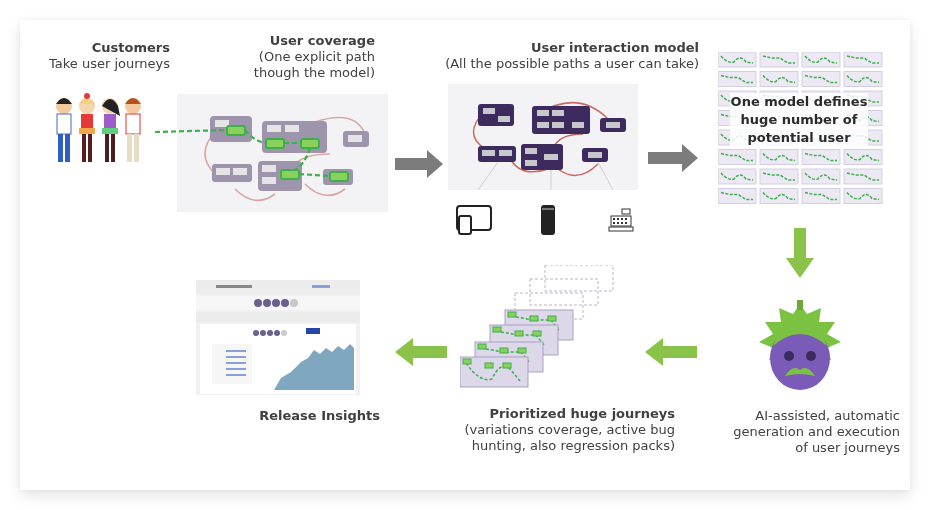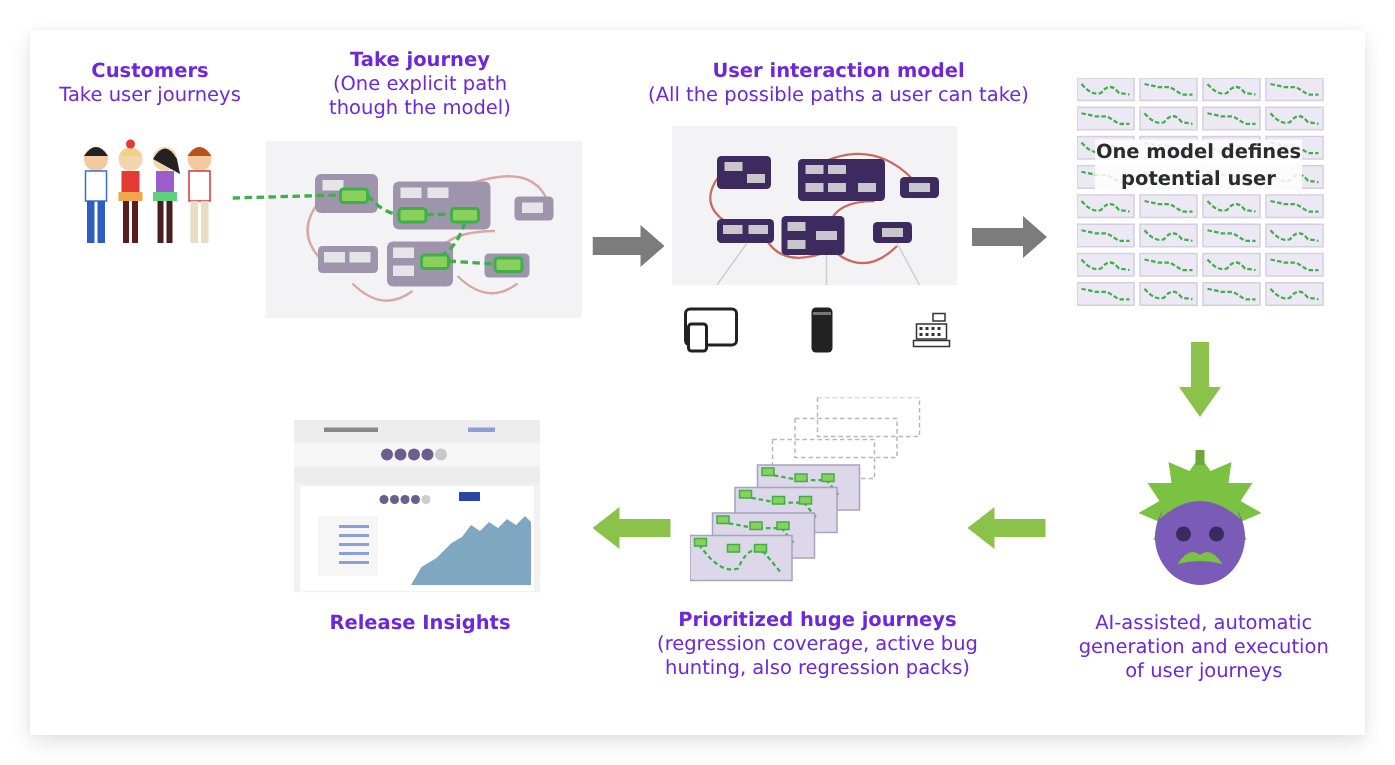--- a/index.html
+++ b/index.html
@@ -3,21 +3,21 @@
 <meta charset="utf-8">
 <style>
   * { box-sizing: border-box; margin: 0; padding: 0; }
   html, body { width: 930px; height: 510px; background: #ffffff; overflow: hidden; }
   body { font-family: "DejaVu Sans", "Liberation Sans", sans-serif; color: #222; position: relative; }
   .card {
     position: absolute; left: 20px; top: 20px; width: 890px; height: 470px;
     background: #fff; box-shadow: 0 6px 14px rgba(0,0,0,0.10), 0 0 6px rgba(0,0,0,0.05);
   }
   .abs { position: absolute; }
-  .label { text-align: center; font-size: 13px; line-height: 16px; color: #6d28d9; }
+  .label { text-align: right; font-size: 13px; line-height: 16px; color: #404040; }
   .label .t { font-weight: bold; display: block; }
   .arrow-gray { fill: #7c7c7c; }
   .arrow-green { fill: #8bc34a; }
   .overlay-text {
     position: absolute; left: 730px; top: 93px; width: 138px;
     text-align: center; font-size: 13px; font-weight: bold; line-height: 18px; color: #2b2b2b;
     background: rgba(255,255,255,0.85);
   }
 </style>
 </head>
@@ -57,21 +57,21 @@
   <g>
     <circle cx="83" cy="14" r="8" fill="#f3c9a0"></circle>
       <path d="M75 12 Q83 0 91 12 Z" fill="#b5521f"></path>
     <rect x="76" y="22" width="14" height="20" fill="#fff" stroke="#d33"></rect>
       <rect x="77" y="42" width="5" height="28" fill="#e8dcc4"></rect>
       <rect x="84" y="42" width="5" height="28" fill="#e8dcc4"></rect>
   </g>
 </svg>
 
 <div class="abs label" style="left:185px;top:33px;width:190px;">
-  <span class="t">Take journey</span>
+  <span class="t">User coverage</span>
   <span style="display:block">(One explicit path</span>
   <span style="display:block">though the model)</span>
 </div>
 <svg class="abs" style="left:155px;top:94px;" width="235" height="118">
   <rect x="22" y="0" width="211" height="118" fill="#f3f3f5"></rect>
   <g fill="none" stroke="#d9a7a3" stroke-width="1.6">
     <path d="M60 38 Q40 60 60 80"></path>
       <path d="M160 28 Q200 15 210 40"></path>
       <path d="M80 95 Q100 115 120 100"></path>
       <path d="M150 90 Q170 110 190 95"></path>
@@ -243,20 +243,21 @@
     <path d="M3 140.5 L12 142.5 L20 142.5 L28 147.5 L35 147.5" fill="none" stroke="#3db04a" stroke-width="1.5" stroke-dasharray="3 1.5"></path>
     <rect x="42" y="136.5" width="38" height="15" fill="#ece8f4" stroke="#d4cfe0"></rect>
     <path d="M45 140.5 Q52 148.5 58 146.5 Q64 138.5 70 146.5 L77 147.5" fill="none" stroke="#3db04a" stroke-width="1.5" stroke-dasharray="3 1.5"></path>
     <rect x="84" y="136.5" width="38" height="15" fill="#ece8f4" stroke="#d4cfe0"></rect>
     <path d="M87 140.5 L96 142.5 L104 142.5 L112 147.5 L119 147.5" fill="none" stroke="#3db04a" stroke-width="1.5" stroke-dasharray="3 1.5"></path>
     <rect x="126" y="136.5" width="38" height="15" fill="#ece8f4" stroke="#d4cfe0"></rect>
     <path d="M129 140.5 Q136 148.5 142 146.5 Q148 138.5 154 146.5 L161 147.5" fill="none" stroke="#3db04a" stroke-width="1.5" stroke-dasharray="3 1.5"></path>
   </svg>
 <div class="overlay-text">
   <span style="display:block">One model defines</span>
+  <span style="display:block">huge number of</span>
   <span style="display:block">potential user</span>
 </div>
 
 <svg class="abs" style="left:785px;top:228px;" width="30" height="52">
   <polygon class="arrow-green" points="9,0 21,0 21,30 29,30 15,50 1,30 9,30"></polygon>
 </svg>
 
 <svg class="abs" style="left:755px;top:300px;" width="90" height="95">
   <polygon points="45,4 52,14 66,8 64,22 80,22 72,34 86,42 72,48 76,60 14,60 18,48 4,42 18,34 10,22 26,22 24,8 38,14" fill="#7cc242"></polygon>
   <rect x="42" y="0" width="6" height="10" fill="#6aa83a"></rect>
@@ -296,21 +297,21 @@
     <rect x="40" y="83" width="8" height="5" fill="#8bd05c" stroke="#3db04a"></rect>
     <rect x="58" y="83" width="8" height="5" fill="#8bd05c" stroke="#3db04a"></rect>
     <rect x="0" y="92" width="68" height="30" fill="#ddd7ea" stroke="#a9a1c0"></rect>
     <path d="M6 98 Q20 118 32 114 Q40 96 50 104 L60 116" fill="none" stroke="#3db04a" stroke-width="1.5" stroke-dasharray="3 2"></path>
     <rect x="3" y="94" width="8" height="5" fill="#8bd05c" stroke="#3db04a"></rect>
     <rect x="25" y="98" width="8" height="5" fill="#8bd05c" stroke="#3db04a"></rect>
     <rect x="43" y="98" width="8" height="5" fill="#8bd05c" stroke="#3db04a"></rect>
   </svg>
 <div class="abs label" style="left:415px;top:406px;width:260px;">
   <span class="t">Prioritized huge journeys</span>
-  <span style="display:block">(regression coverage, active bug</span>
+  <span style="display:block">(variations coverage, active bug</span>
   <span style="display:block">hunting, also regression packs)</span>
 </div>
 
 <svg class="abs" style="left:395px;top:338px;" width="54" height="28">
   <polygon class="arrow-green" points="52,8 18,8 18,0 0,14 18,28 18,20 52,20"></polygon>
 </svg>
 
 <svg class="abs" style="left:196px;top:280px;" width="164" height="115">
   <rect x="0" y="0" width="164" height="115" fill="#f1f1f1"></rect>
   <rect x="0" y="0" width="164" height="14" fill="#ececec"></rect>

